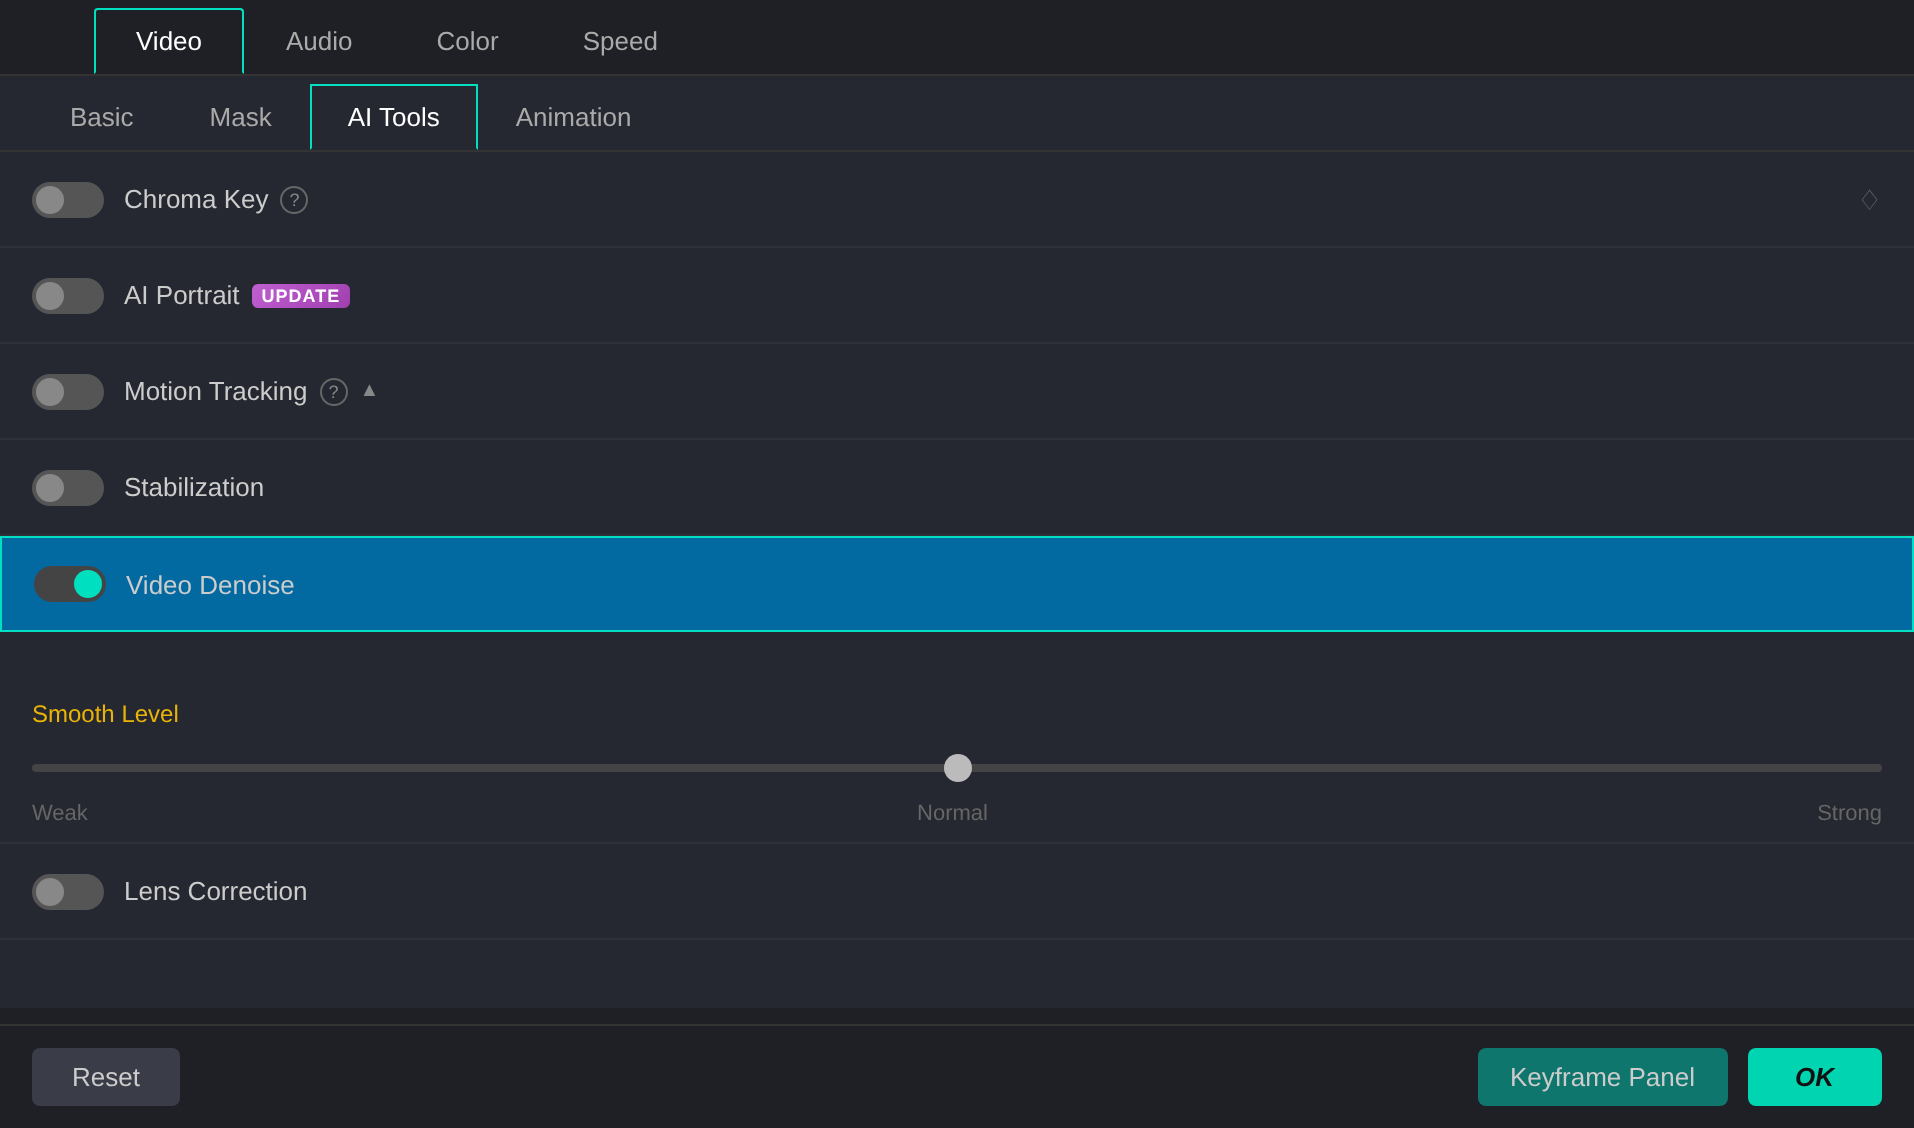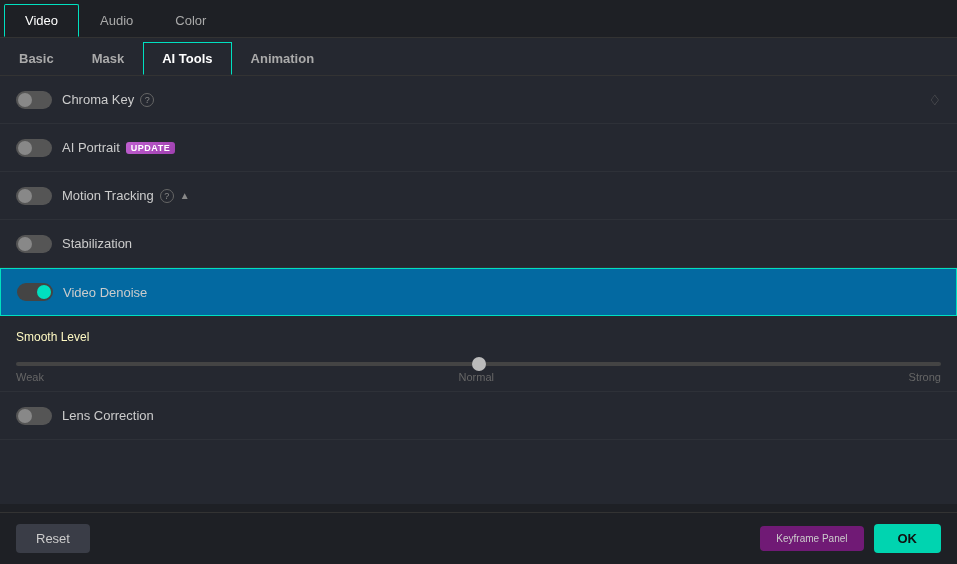--- a/index.html
+++ b/index.html
@@ -27,29 +27,29 @@
       border: 1px solid transparent;
       margin-top: 4px;
       border-radius: 2px 2px 0 0;
       font-size: 13px;
     }
     .top-tab.active {
       color: #fff;
       border: 1px solid #00e0c0;
       border-bottom: 1px solid #1e2025;
       background: #1e2025;
+      margin-left: 43px;
     }
 
     
     .sub-tabs {
       display: flex;
       background: #252830;
       border-bottom: 1px solid #333;
-      padding: 0 0;
-      font-weight: bold;
+      padding: 0 16px;
     }
     .sub-tab {
       padding: 8px 18px;
       cursor: pointer;
       color: #aaa;
       border: 1px solid transparent;
       margin-top: 4px;
       font-size: 13px;
     }
     .sub-tab.active {
@@ -160,28 +160,29 @@
       font-size: 14px;
     }
 
     
     .smooth-section {
       background: #252830;
       padding: 14px 16px 8px;
       border-bottom: 1px solid #2e3138;
     }
     .smooth-label {
-      color: #fef9c3;
+      color: #eab308;
       font-size: 12px;
       margin-bottom: 10px;
+      margin-top: 20px;
     }
     .slider-labels {
       display: flex;
       justify-content: space-between;
-      margin-top: 2px;
+      margin-top: 12px;
     }
     .slider-label-text {
       color: #666;
       font-size: 11px;
     }
 
     
     .bottom-bar {
       display: flex;
       align-items: center;
@@ -206,38 +207,39 @@
       font-size: 13px;
     }
 
     .bottom-right {
       display: flex;
       align-items: center;
       gap: 10px;
     }
 
     .btn-keyframe {
-      background: #701a75;
+      background: #0f766e;
       color: #ccc;
       border: none;
       padding: 7px 16px;
       border-radius: 4px;
       cursor: pointer;
-      font-size: 10px;
+      font-size: 13px;
     }
 
     .btn-ok {
       background: #00d4b0;
       color: #111;
       border: none;
       padding: 7px 24px;
       border-radius: 4px;
       cursor: pointer;
       font-size: 13px;
       font-weight: 600;
+      font-style: italic;
     }
 
     input[type=range] {
       -webkit-appearance: none;
       width: 100%;
       height: 4px;
       background: #444;
       border-radius: 2px;
       outline: none;
       cursor: pointer;
@@ -251,20 +253,21 @@
       cursor: pointer;
     }
   </style>
 </head>
 <body>
 
 <div class="top-tabs">
   <div class="top-tab active">Video</div>
   <div class="top-tab">Audio</div>
   <div class="top-tab">Color</div>
+  <div class="top-tab">Speed</div>
 </div>
 
 <div class="sub-tabs">
   <div class="sub-tab">Basic</div>
   <div class="sub-tab">Mask</div>
   <div class="sub-tab active">AI Tools</div>
   <div class="sub-tab">Animation</div>
 </div>
 
 <div class="main-content">

